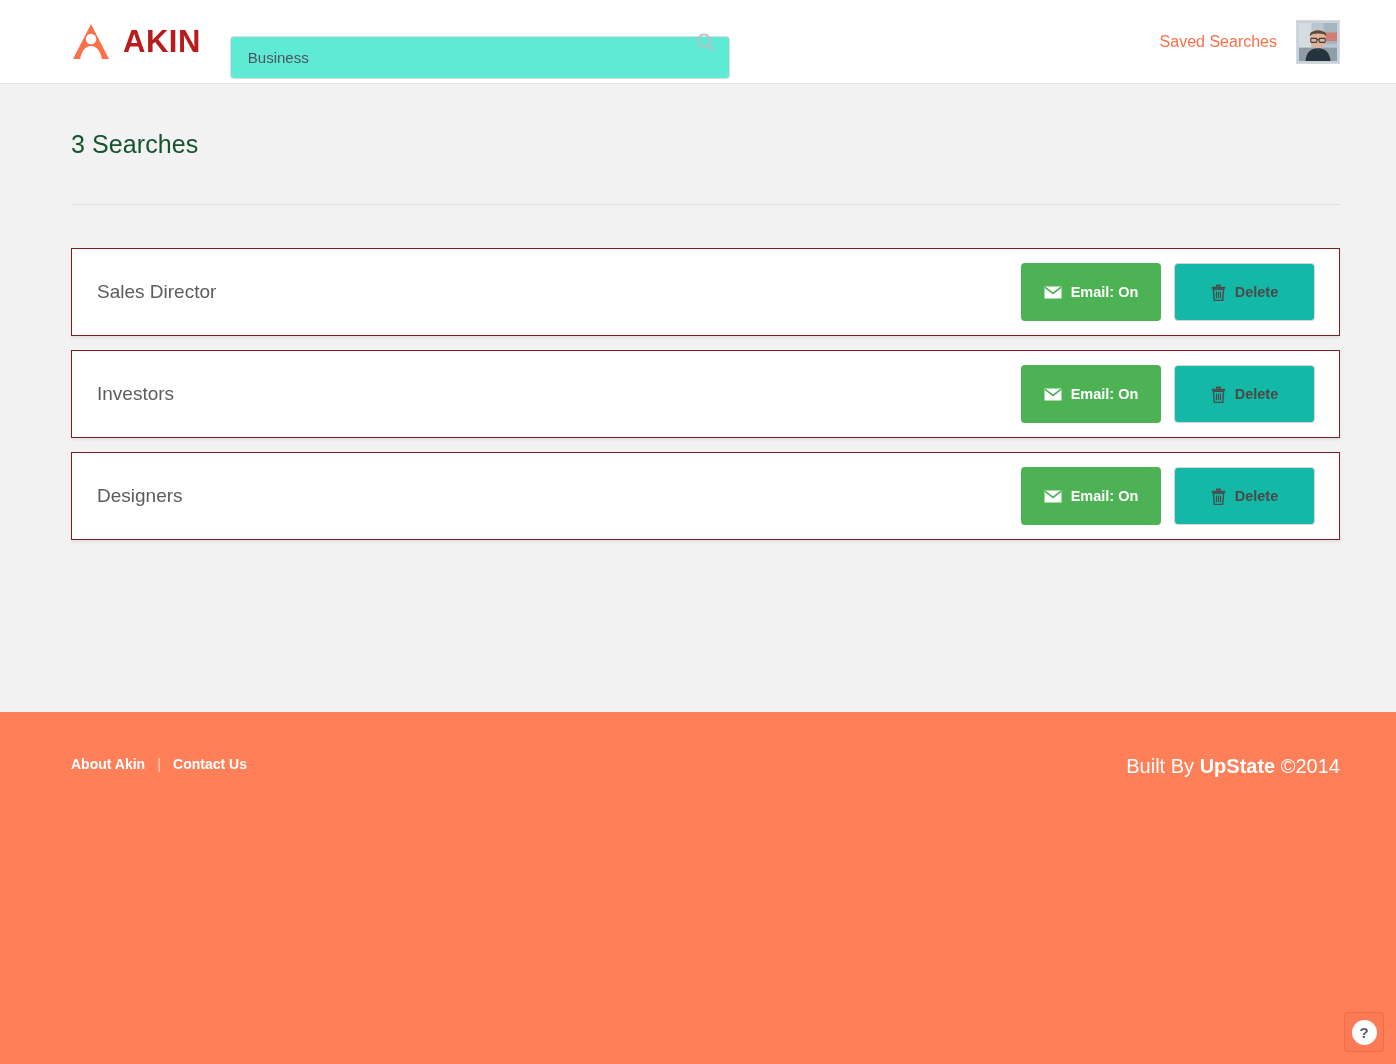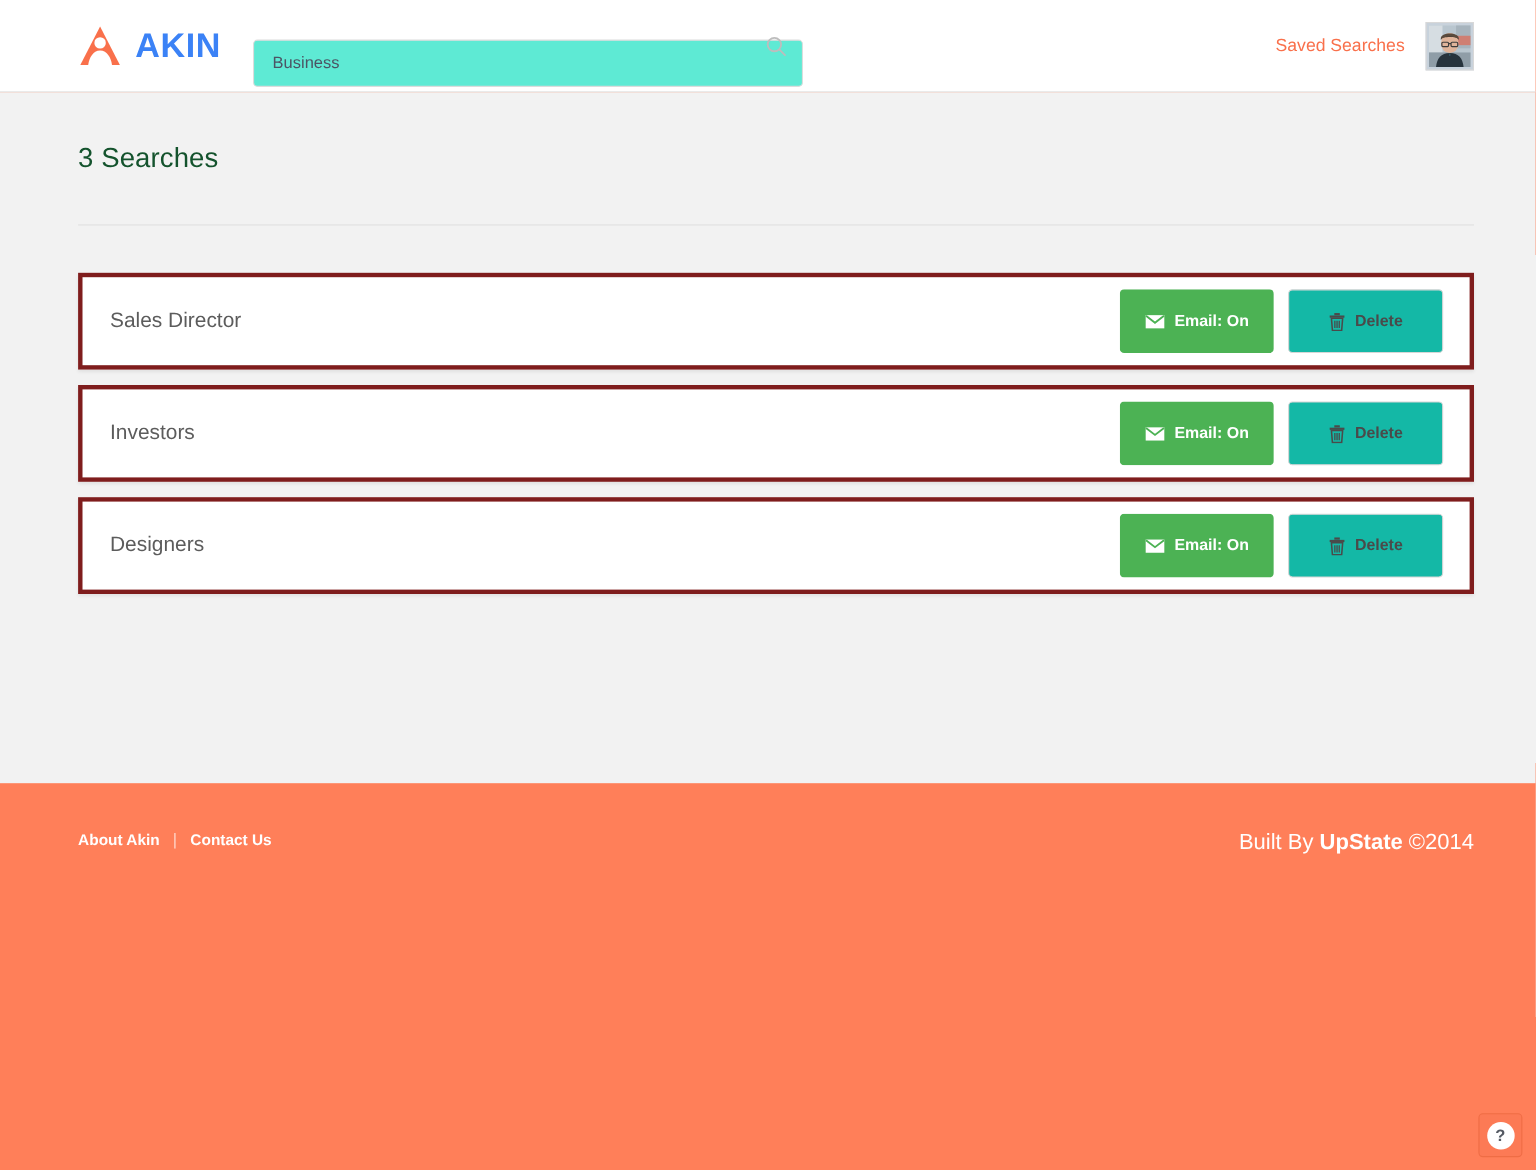--- a/index.html
+++ b/index.html
@@ -35,21 +35,21 @@
   }
   .logo-mark {
     width: 40px;
     height: 40px;
     display: block;
   }
   .logo-word {
     font-size: 31px;
     font-weight: bold;
     letter-spacing: 0.5px;
-    color: #3b82f6;
+    color: #b91c1c;
     line-height: 1;
     font-family: "Liberation Sans", sans-serif;
   }
 
   .search-wrap {
     margin-left: 29px;
     position: relative;
     width: 500px;
     flex: 0 0 auto;
   }
@@ -119,21 +119,21 @@
     height: 1px;
     background: #dfdfdf;
     margin-top: 45px;
     margin-right: 0;
   }
 
   .card-list { margin-top: 43px; }
 
   .card {
     background: #ffffff;
-    border: 4px solid #7f1d1d;
+    border: 1px solid #7f1d1d;
     box-shadow: 0 2px 3px rgba(0,0,0,0.07);
     height: 88px;
     display: flex;
     align-items: center;
     padding: 0 24px 0 25px;
     margin-bottom: 14px;
   }
   .card-title {
     font-size: 19px;
     color: #5c5c5c;
@@ -178,21 +178,21 @@
   
   .footer {
     background: #ff7f59;
     height: 352px;
     padding: 43px 56px 0 71px;
     display: flex;
     align-items: flex-start;
   }
   .footer-left {
     display: flex;
-    align-items: flex-start;
+    align-items: center;
     gap: 12px;
   }
   .footer-link {
     color: #ffffff;
     font-size: 14px;
     text-decoration: none;
     font-weight: bold;
   }
   .footer-sep {
     color: rgba(255,255,255,0.65);

